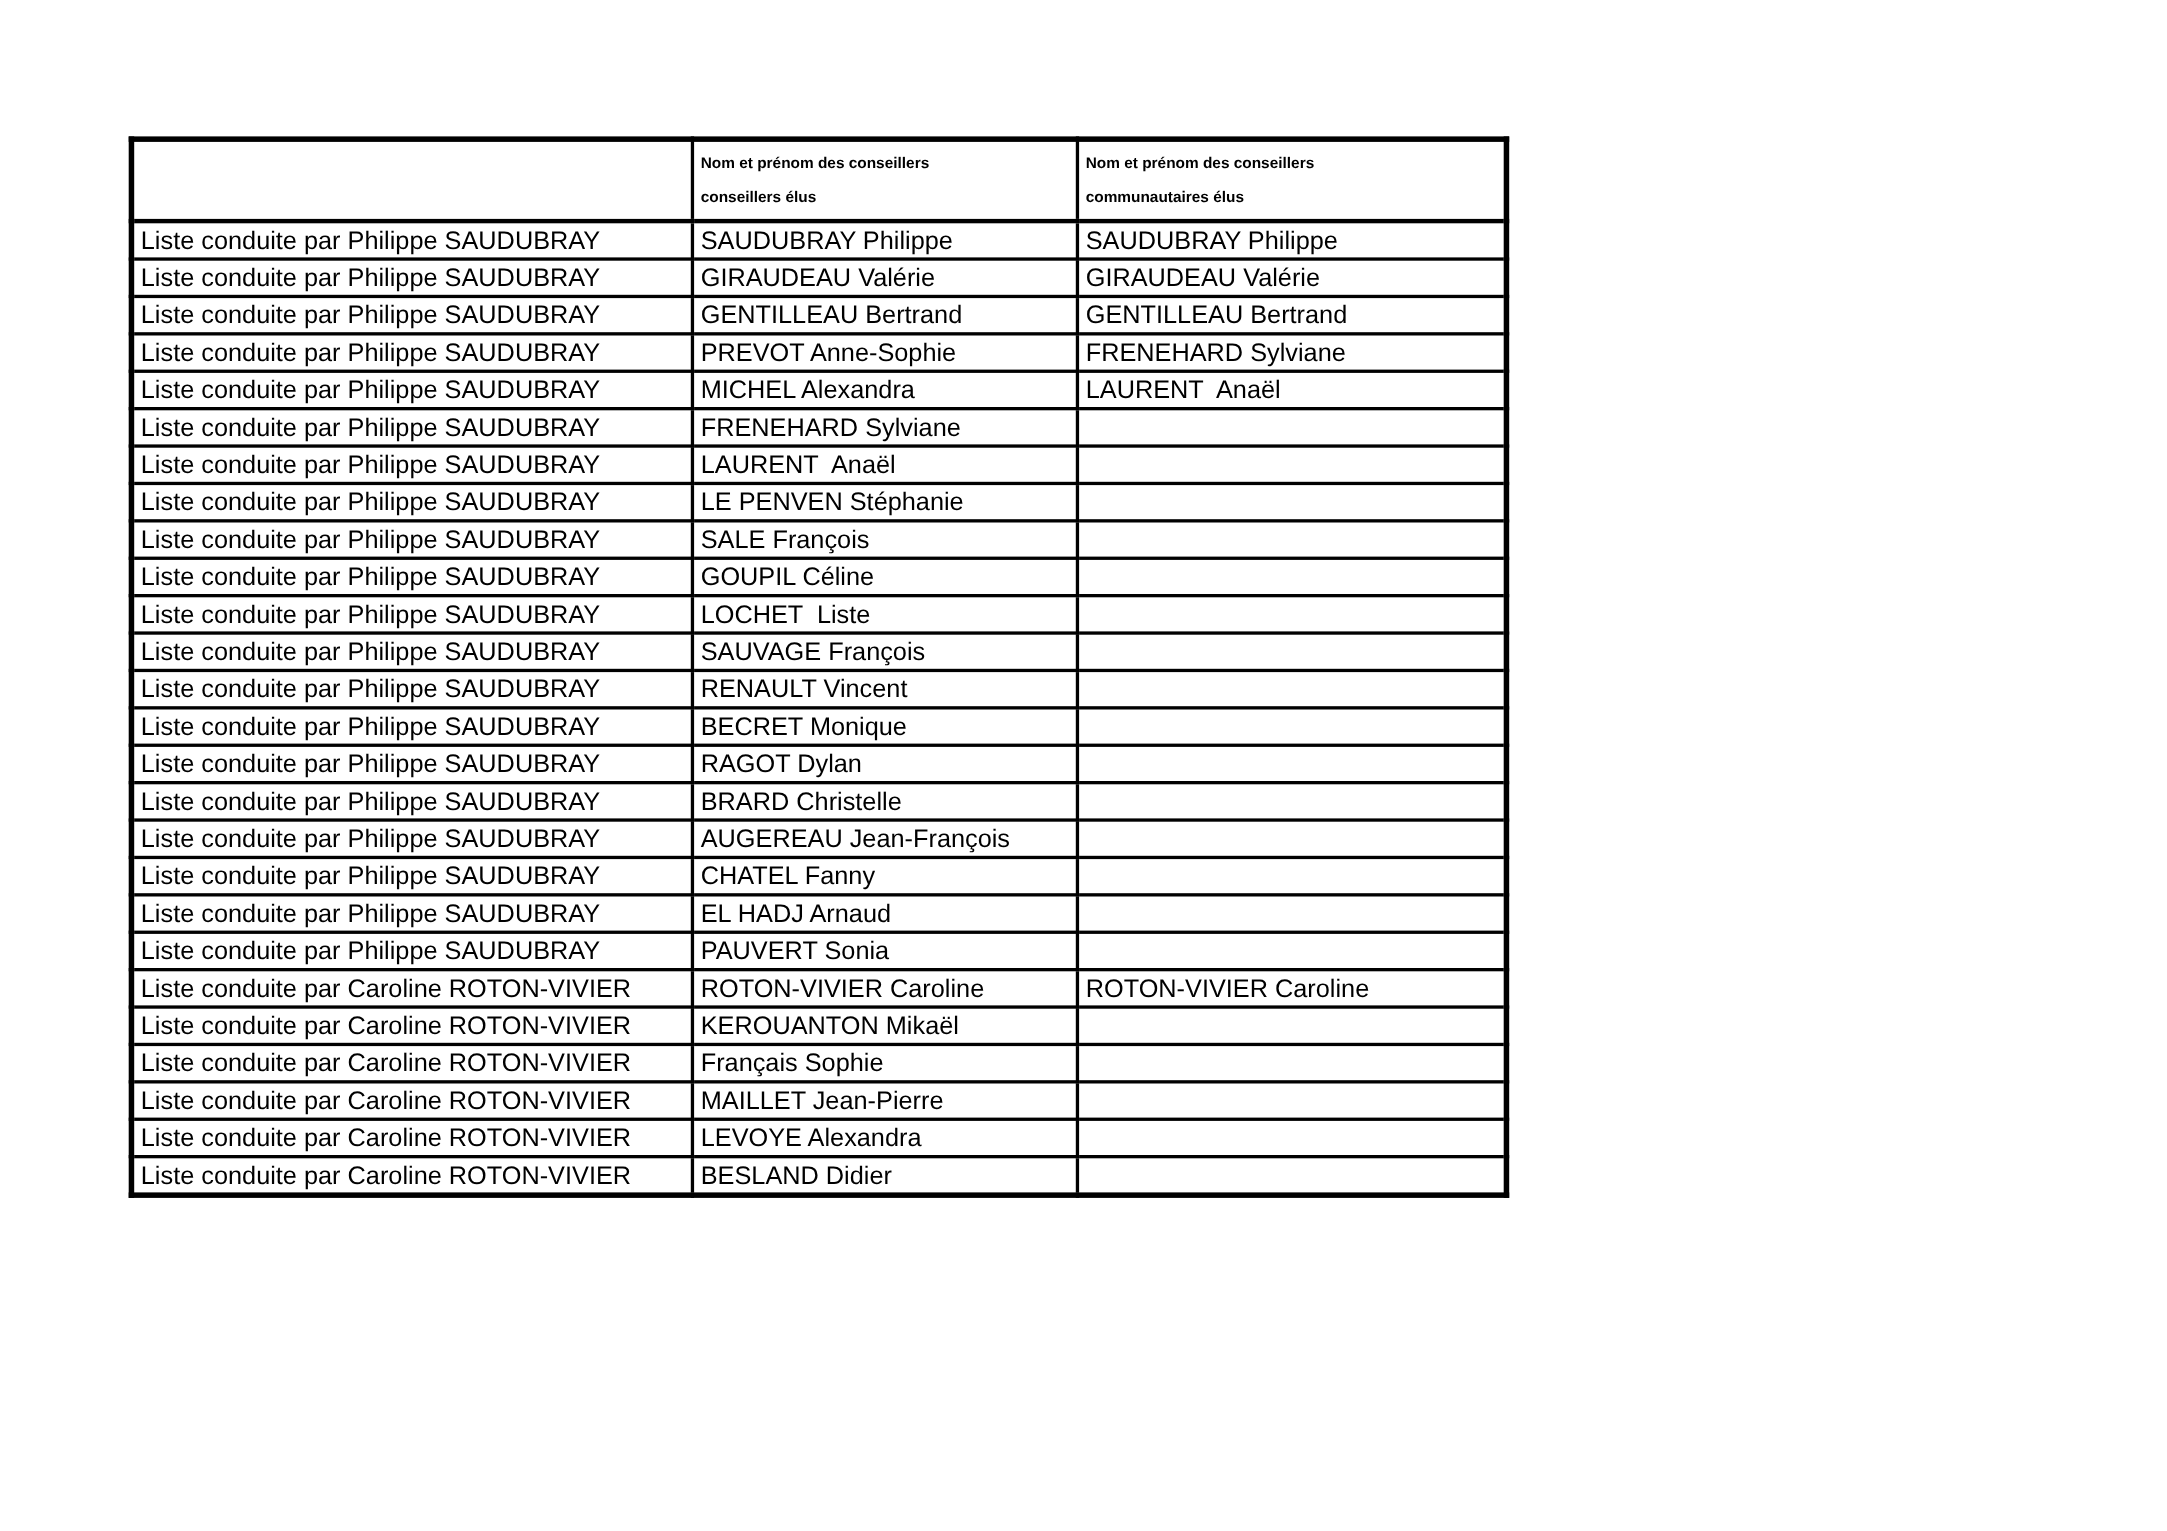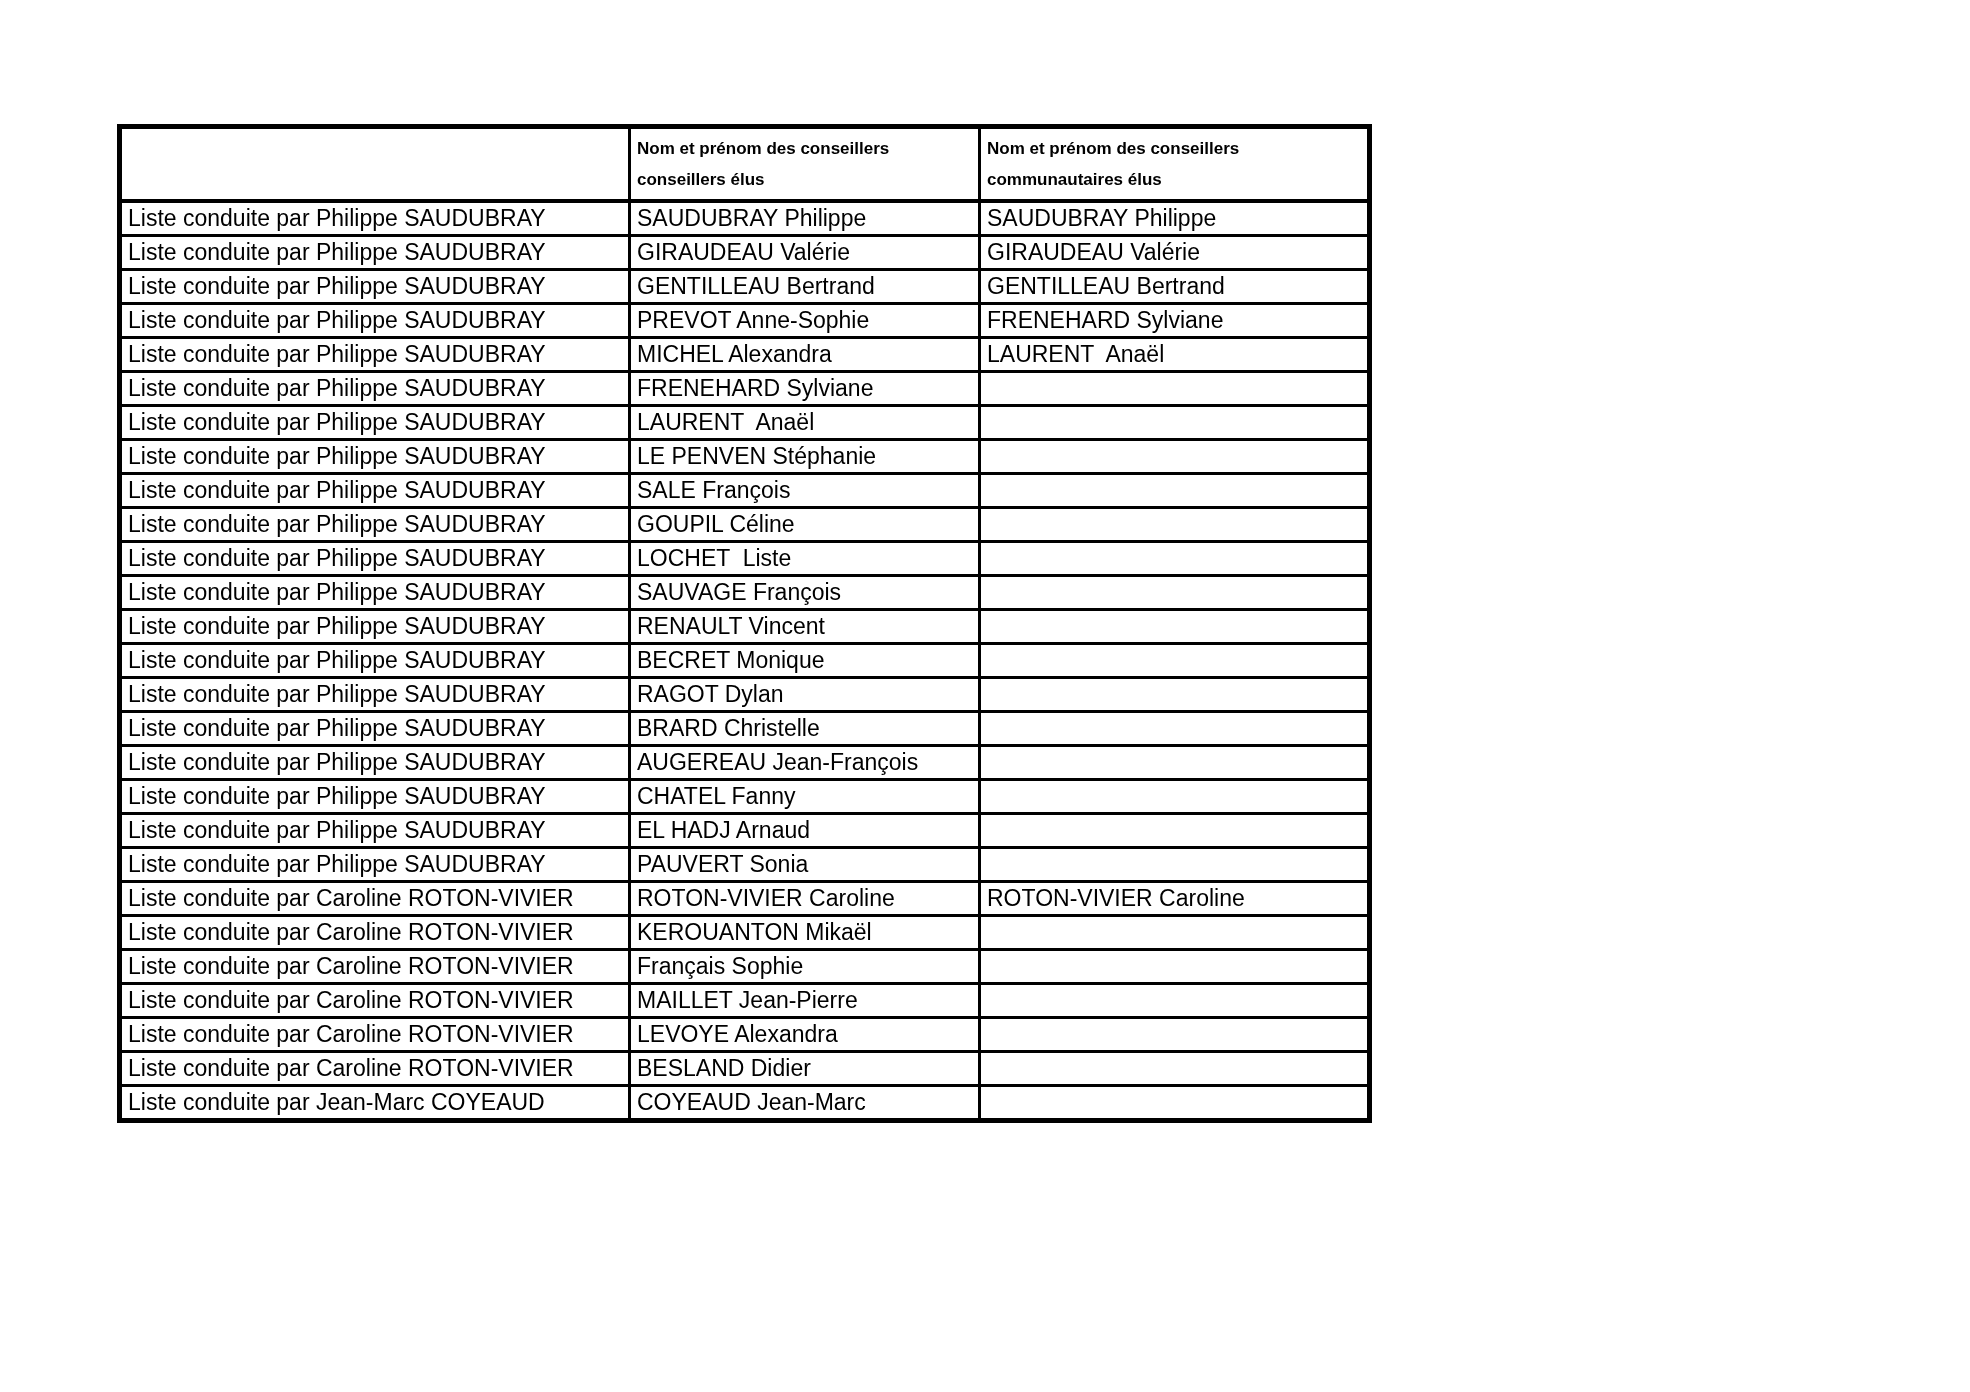--- a/index.html
+++ b/index.html
@@ -33,21 +33,21 @@
   th, td {
     border: 3px solid #000000;
     padding: 0 4px 0 6px;
     text-align: left;
     overflow: hidden;
   }
   thead th {
     height: 74px;
     vertical-align: middle;
     font-weight: bold;
-    font-size: 17px;
+    font-size: 14px;
     line-height: 31px;
     white-space: nowrap;
     border-bottom: 4px solid #000000;
   }
   tbody td {
     height: 31px;
     vertical-align: middle;
     font-size: 23px;
     line-height: 31px;
     white-space: pre;
@@ -200,20 +200,15 @@
         <tr>
           <td>Liste conduite par Caroline ROTON-VIVIER</td>
           <td>LEVOYE Alexandra</td>
           <td></td>
         </tr>
         <tr>
           <td>Liste conduite par Caroline ROTON-VIVIER</td>
           <td>BESLAND Didier</td>
           <td></td>
         </tr>
-        <tr>
-          <td>Liste conduite par Jean-Marc COYEAUD</td>
-          <td>COYEAUD Jean-Marc</td>
-          <td></td>
-        </tr>
       </tbody>
   </table>
 </div>
 
 </body></html>

